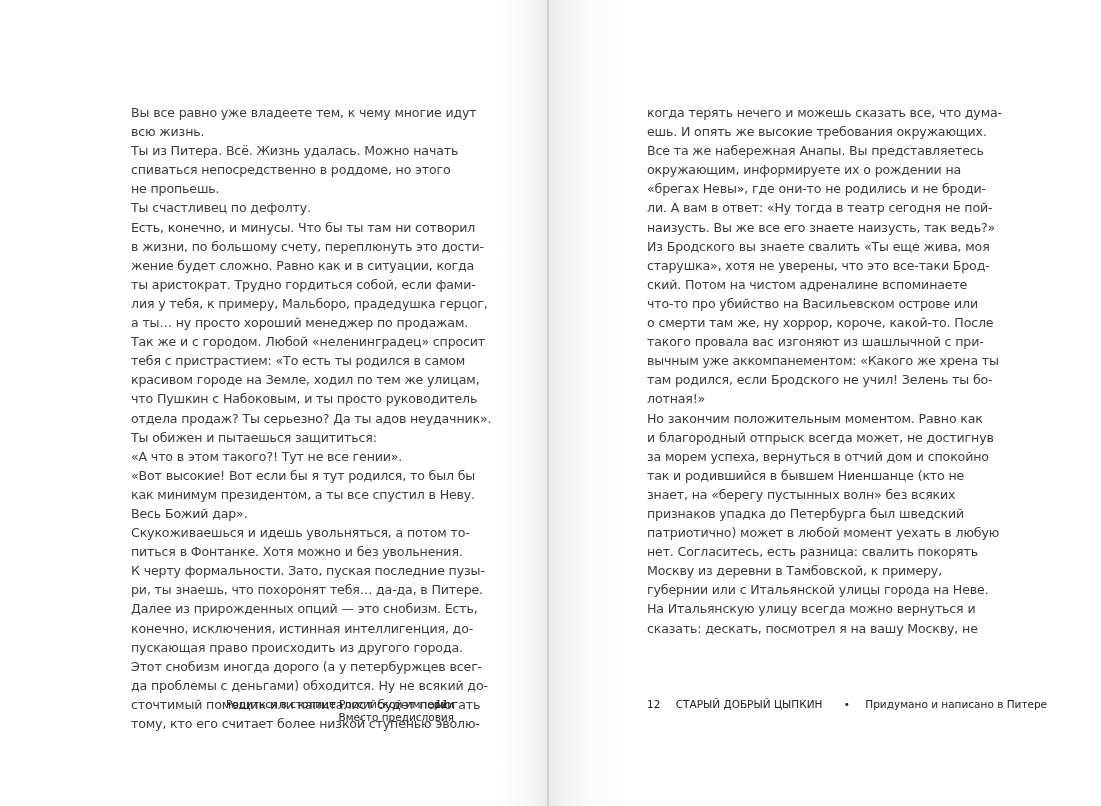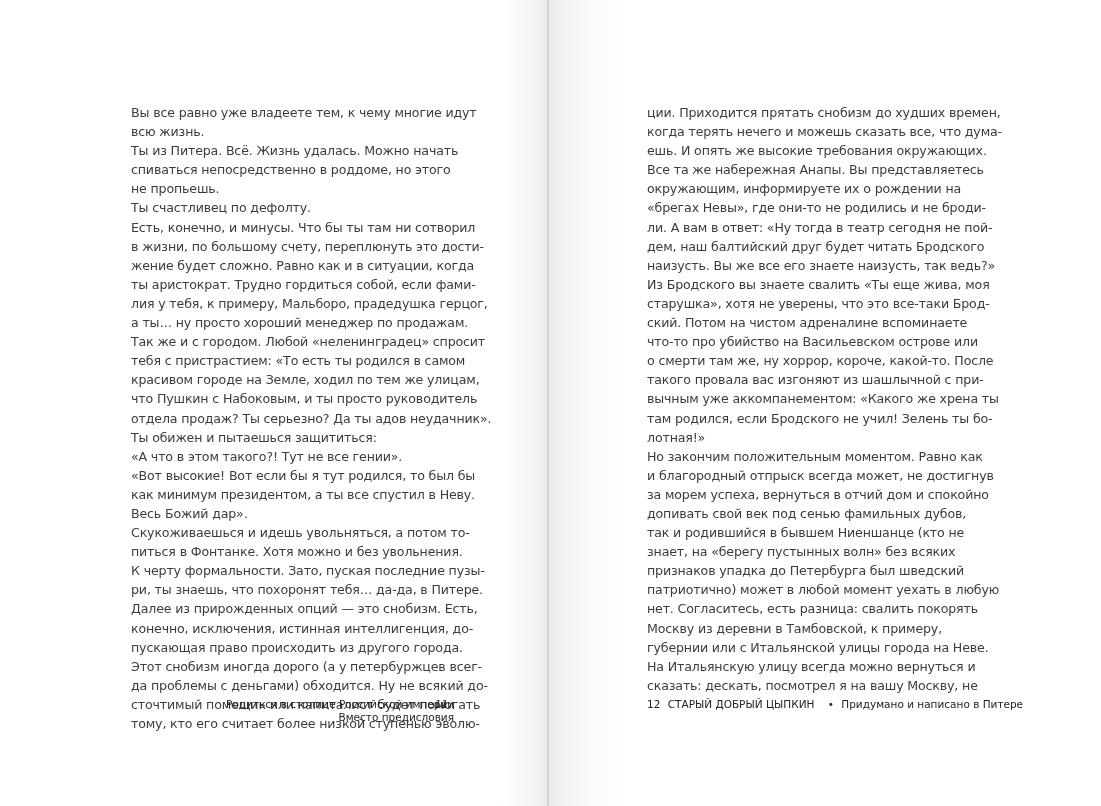--- a/index.html
+++ b/index.html
@@ -34,21 +34,21 @@
     .footer {
       position: absolute; top: 698px;
       font-size: 10.5px; line-height: 13px; color: #222;
       white-space: nowrap;
       text-align: right;
     }
     .page-left .footer { left: 131px; width: 323px; }
     .footer-title { display: block; }
     .footer-page-num { position: absolute; right: 6px; top: 0; font-style: italic; }
     .page-right .footer { left: 98px; }
-    .footer-right span { margin-right: 4px; }
+    .footer-right span { margin-right: 12px; }
     .sep { margin: 0 6px; }
     .num-right { margin-right: 10px; }
   </style>
 </head>
 <body>
 
 <div class="spread">
 
   <div class="page page-left">
     <div class="text-block">
@@ -91,42 +91,39 @@
       <span class="footer-title">Родиться в столице Российской империи</span>
       <span class="footer-title">Вместо предисловия</span>
       <span class="footer-page-num">11</span>
     </div>
   </div>
 
   <div class="gutter"></div>
 
   <div class="page page-right">
     <div class="text-block">
-      <span class="line">ции. Приходится прятать снобизм до худших времен,</span>
       <span class="line">когда терять нечего и можешь сказать все, что дума-</span>
       <span class="line">ешь. И опять же высокие требования окружающих.</span>
       <span class="line">Все та же набережная Анапы. Вы представляетесь</span>
       <span class="line">окружающим, информируете их о рождении на</span>
       <span class="line">«брегах Невы», где они-то не родились и не броди-</span>
       <span class="line">ли. А вам в ответ: «Ну тогда в театр сегодня не пой-</span>
-      <span class="line">дем, наш балтийский друг будет читать Бродского</span>
       <span class="line">наизусть. Вы же все его знаете наизусть, так ведь?»</span>
       <span class="line">Из Бродского вы знаете свалить «Ты еще жива, моя</span>
       <span class="line">старушка», хотя не уверены, что это все-таки Брод-</span>
       <span class="line">ский. Потом на чистом адреналине вспоминаете</span>
       <span class="line">что-то про убийство на Васильевском острове или</span>
       <span class="line">о смерти там же, ну хоррор, короче, какой-то. После</span>
       <span class="line">такого провала вас изгоняют из шашлычной с при-</span>
       <span class="line">вычным уже аккомпанементом: «Какого же хрена ты</span>
       <span class="line">там родился, если Бродского не учил! Зелень ты бо-</span>
       <span class="line">лотная!»</span>
       <span class="line">Но закончим положительным моментом. Равно как</span>
       <span class="line">и благородный отпрыск всегда может, не достигнув</span>
       <span class="line">за морем успеха, вернуться в отчий дом и спокойно</span>
-      <span class="line">допивать свой век под сенью фамильных дубов,</span>
       <span class="line">так и родившийся в бывшем Ниеншанце (кто не</span>
       <span class="line">знает, на «берегу пустынных волн» без всяких</span>
       <span class="line">признаков упадка до Петербурга был шведский</span>
       <span class="line">патриотично) может в любой момент уехать в любую</span>
       <span class="line">нет. Согласитесь, есть разница: свалить покорять</span>
       <span class="line">Москву из деревни в Тамбовской, к примеру,</span>
       <span class="line">губернии или с Итальянской улицы города на Неве.</span>
       <span class="line">На Итальянскую улицу всегда можно вернуться и</span>
       <span class="line">сказать: дескать, посмотрел я на вашу Москву, не</span>
     </div>

